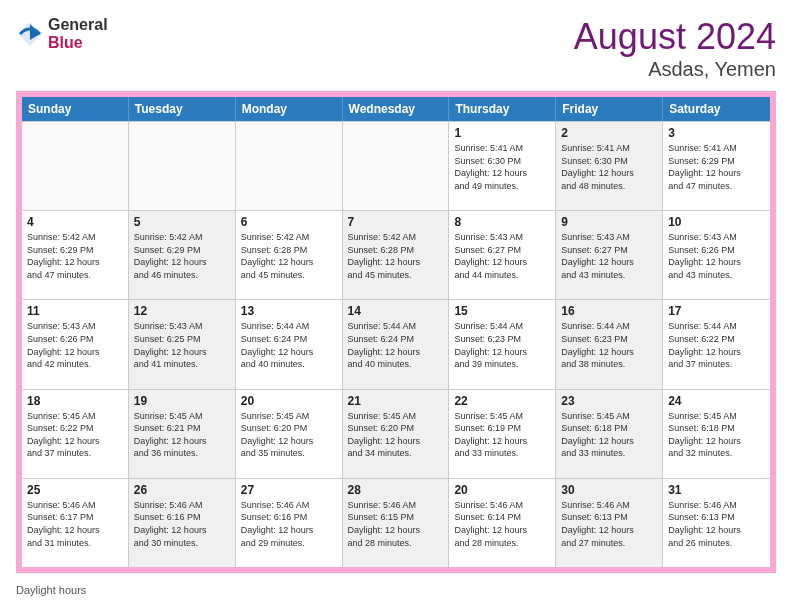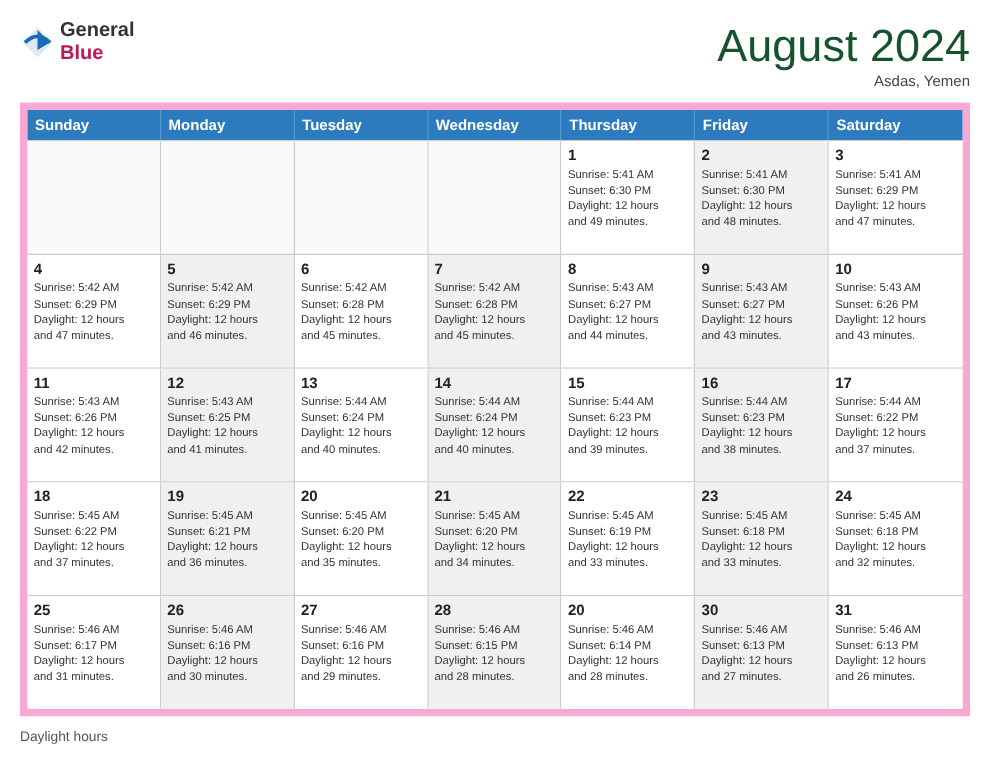--- a/index.html
+++ b/index.html
@@ -46,24 +46,24 @@
     .logo-icon {
       width: 28px;
       height: 28px;
     }
     .title-block {
       text-align: right;
     }
     .month-title {
       font-size: 36px;
       font-weight: normal;
-      color: #14532d;
+      color: #701a75;
     }
     .location-title {
-      font-size: 12px;
+      font-size: 20px;
       color: #444;
     }
     .calendar {
       flex: 1;
       display: flex;
       flex-direction: column;
       border: 6px solid #f9a8d4;
     }
     .cal-header-row {
       display: grid;
@@ -137,22 +137,22 @@
     </div>
     <div class="title-block">
       <div class="month-title">August 2024</div>
       <div class="location-title">Asdas, Yemen</div>
     </div>
   </div>
 
   <div class="calendar">
     <div class="cal-header-row">
     <div class="cal-header-cell">Sunday</div>
+        <div class="cal-header-cell">Tuesday</div>
         <div class="cal-header-cell">Monday</div>
-        <div class="cal-header-cell">Tuesday</div>
         <div class="cal-header-cell">Wednesday</div>
         <div class="cal-header-cell">Thursday</div>
         <div class="cal-header-cell">Friday</div>
         <div class="cal-header-cell">Saturday</div>
       </div>
     <div class="cal-body">
     <div class="cal-row">
           <div class="cal-cell empty"></div>
           <div class="cal-cell empty"></div>
           <div class="cal-cell empty"></div>

